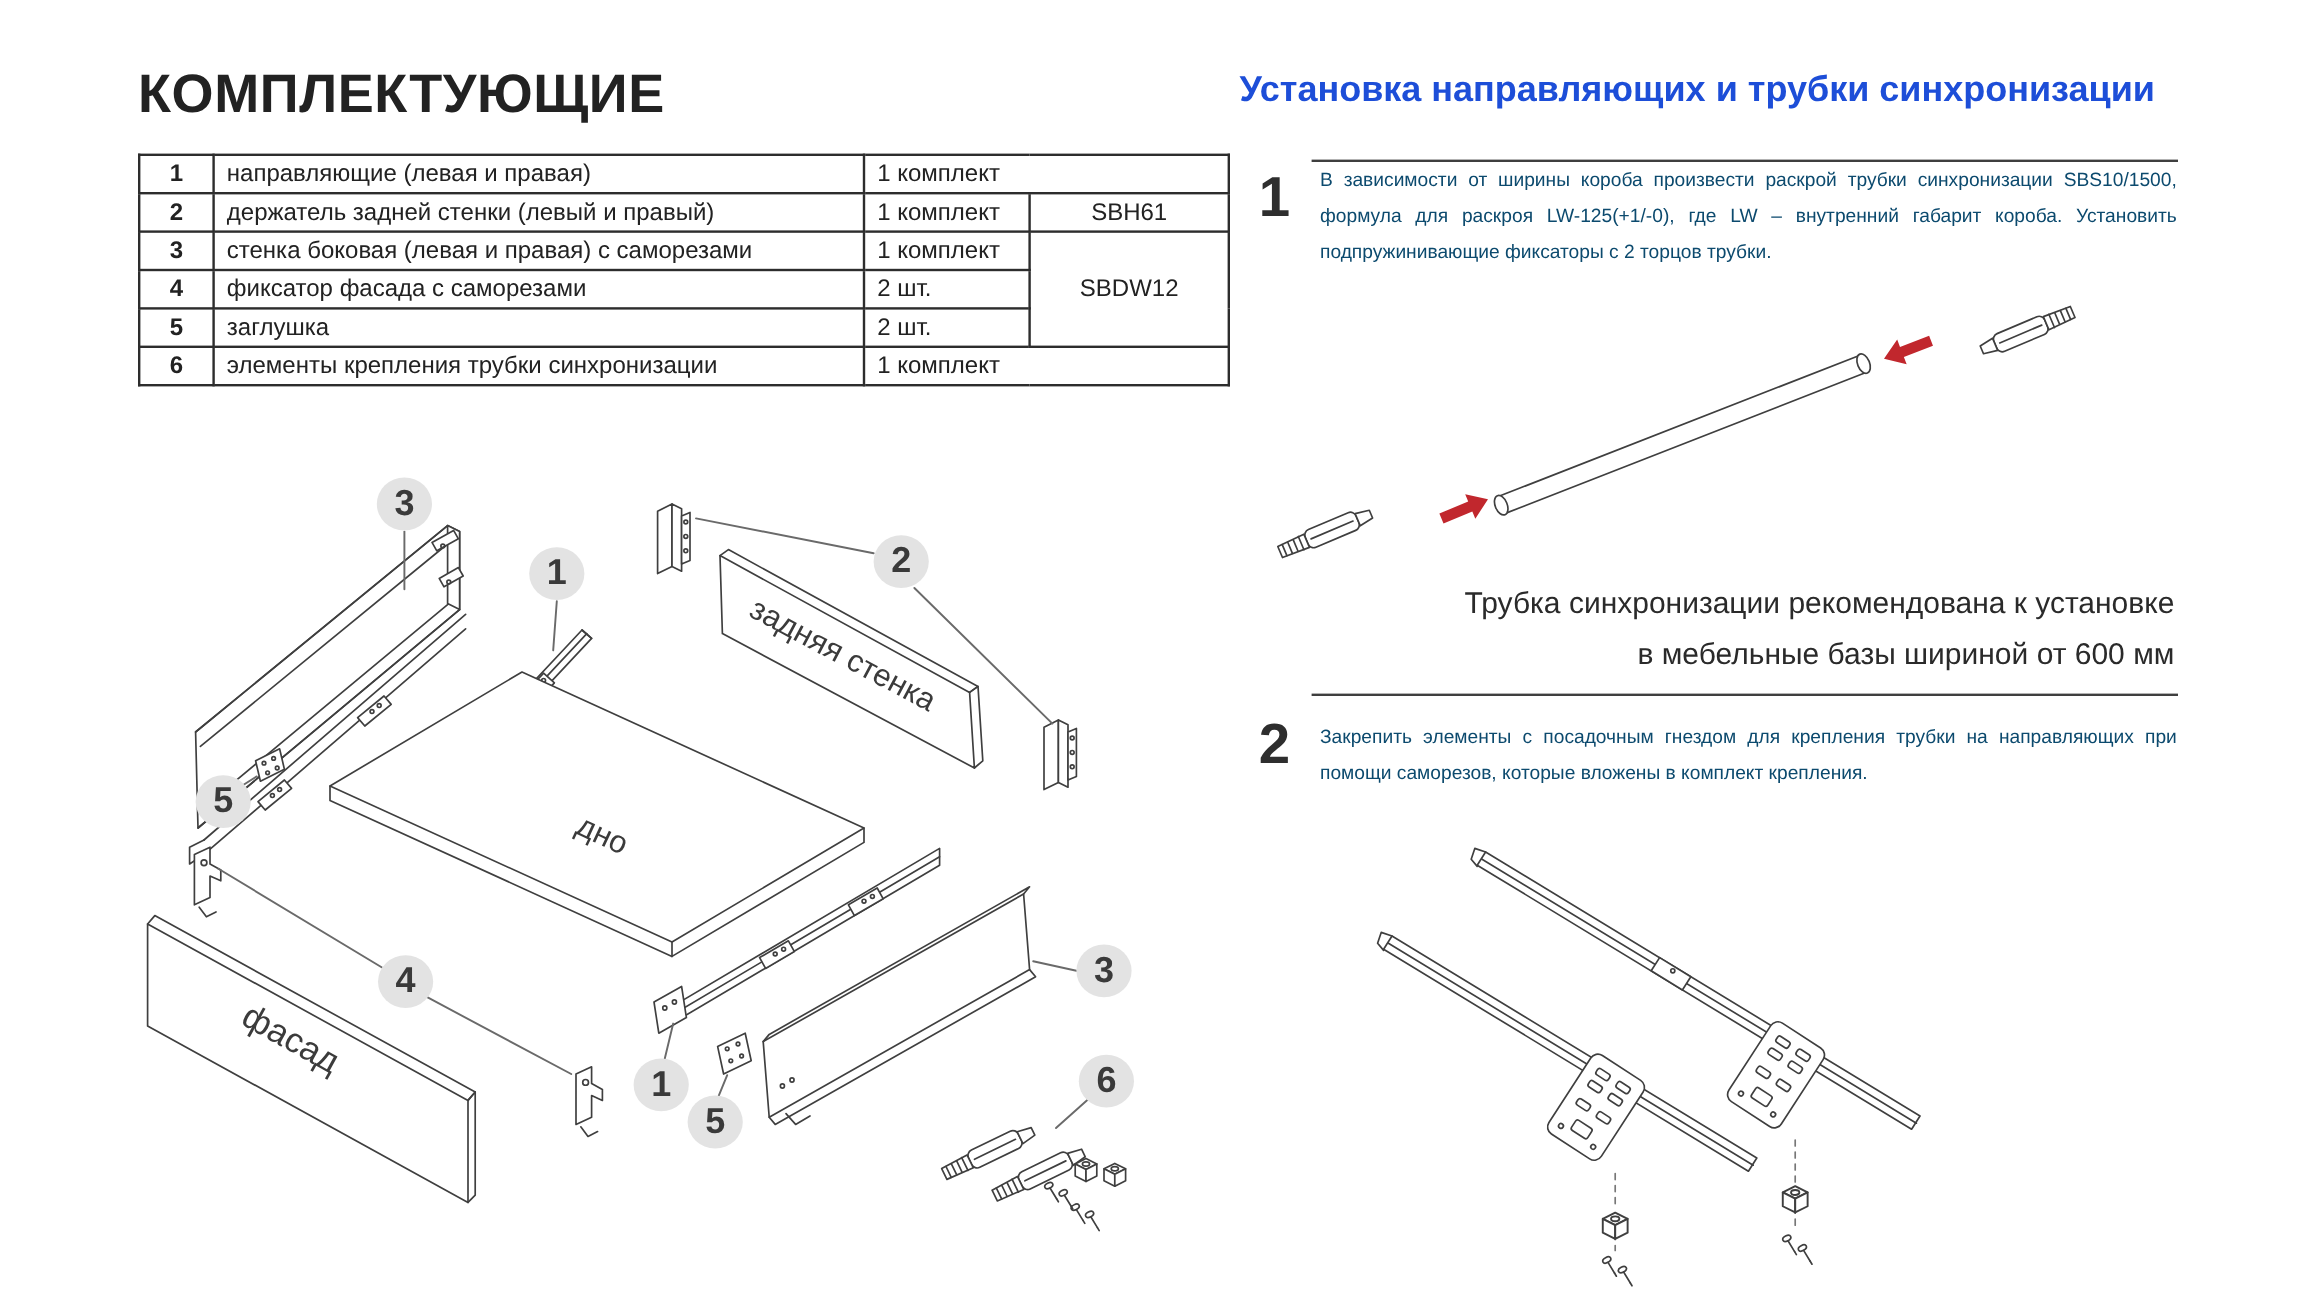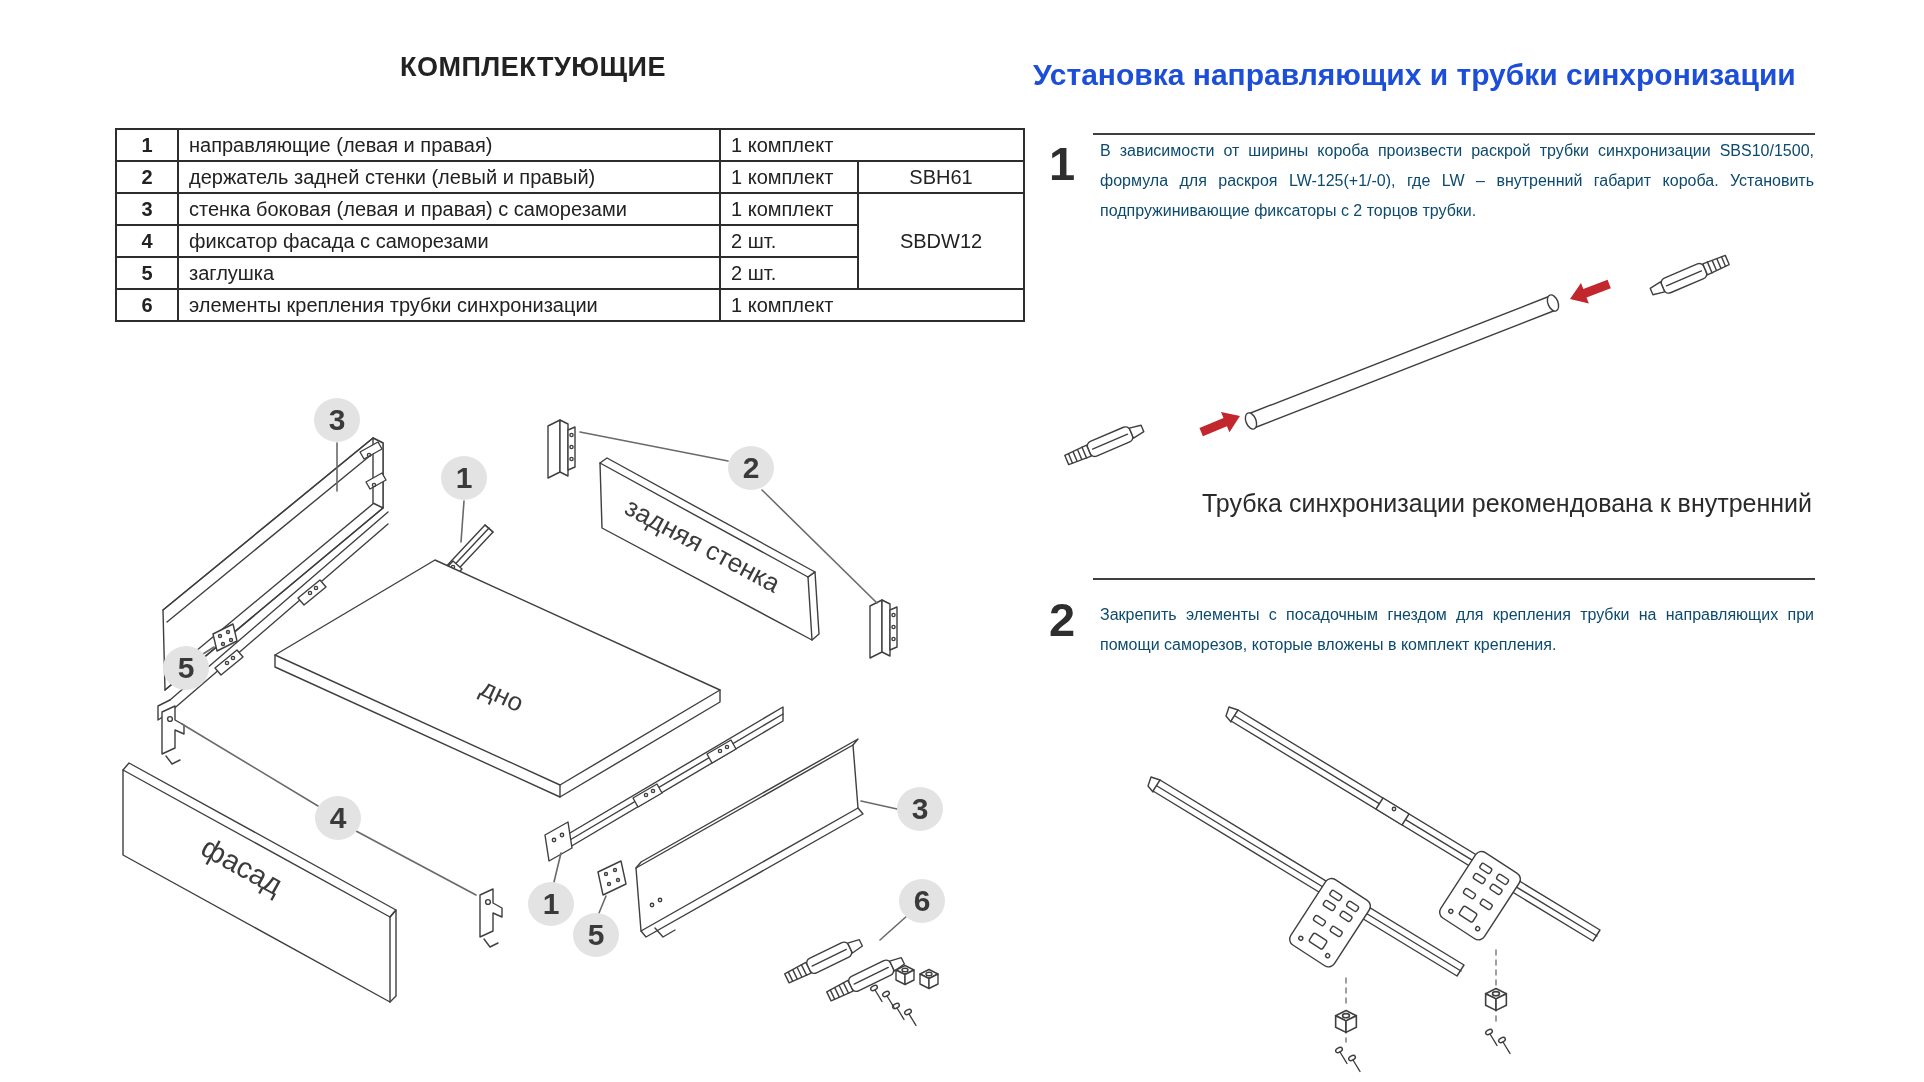--- a/index.html
+++ b/index.html
@@ -1,20 +1,20 @@
 <!DOCTYPE html>
 <html><head>
 <meta charset="utf-8">
 <style>
   html,body{margin:0;padding:0;background:#fff;}
   .page{position:relative;width:1924px;height:1082px;background:#ffffff;overflow:hidden;
         font-family:"Liberation Sans",sans-serif;color:#2a2a2a;}
   
-  .left-title{position:absolute;left:115px;top:52px;width:836px;text-align:center;
-              font-size:27px;font-weight:bold;letter-spacing:.5px;color:#222;}
+  .left-title{position:absolute;left:115px;top:52px;width:836px;text-align:left;
+              font-size:45px;font-weight:bold;letter-spacing:.5px;color:#222;}
   table.parts{position:absolute;left:115px;top:128px;border-collapse:collapse;table-layout:fixed;}
   table.parts td{border:2px solid #2d2d2d;padding:0 10px;height:30px;font-size:20px;color:#222;
                  white-space:nowrap;overflow:hidden;}
   td.c-num{width:40px;text-align:center;font-size:25px;font-weight:bold;padding:0;}
   td.c-desc{width:520px;}
   td.c-qty{width:116px;text-align:left;padding:0;}
   td.c-code{width:144px;text-align:center;font-size:21px;padding:0;margin-left:39px;}
   
   .right-title{position:absolute;left:1033px;top:58px;width:790px;
                font-size:30px;font-weight:bold;color:#1d4ed8;}
@@ -76,21 +76,22 @@
   </tbody>
     </table>
 
   <div class="right-title">Установка направляющих и трубки синхронизации</div>
   <div class="rule" style="left:1093px;top:133px;width:722px;"></div>
 
   <div class="step-num" style="left:1049px;top:140px;">1</div>
   <div class="step-text" style="left:1100px;top:136px;">В зависимости от ширины короба произвести раскрой трубки синхронизации SBS10/1500, формула для раскроя LW-125(+1/-0), где LW – внутренний габарит короба. Установить подпружинивающие фиксаторы с 2 торцов трубки.</div>
 
   <div class="tube-caption" style="top:482px;">
-    <span>Трубка синхронизации рекомендована к внутренний</span><br>
+    <span>Трубка синхронизации рекомендована к установке</span><br>
+    <span>в мебельные базы шириной от 600 мм</span>
   </div>
 
   <div class="rule" style="left:1093px;top:578px;width:722px;"></div>
 
   <div class="step-num" style="left:1049px;top:596px;">2</div>
   <div class="step-text" style="left:1100px;top:600px;">Закрепить элементы с посадочным гнездом для крепления трубки на направляющих при помощи саморезов, которые вложены в комплект крепления.</div>
 
   <svg class="art" width="1924" height="1082" viewBox="0 0 1924 1082" fill="none" stroke="#3f3f3f" stroke-width="1.4" stroke-linejoin="round" stroke-linecap="round">
     <defs>
       <g id="holder">

